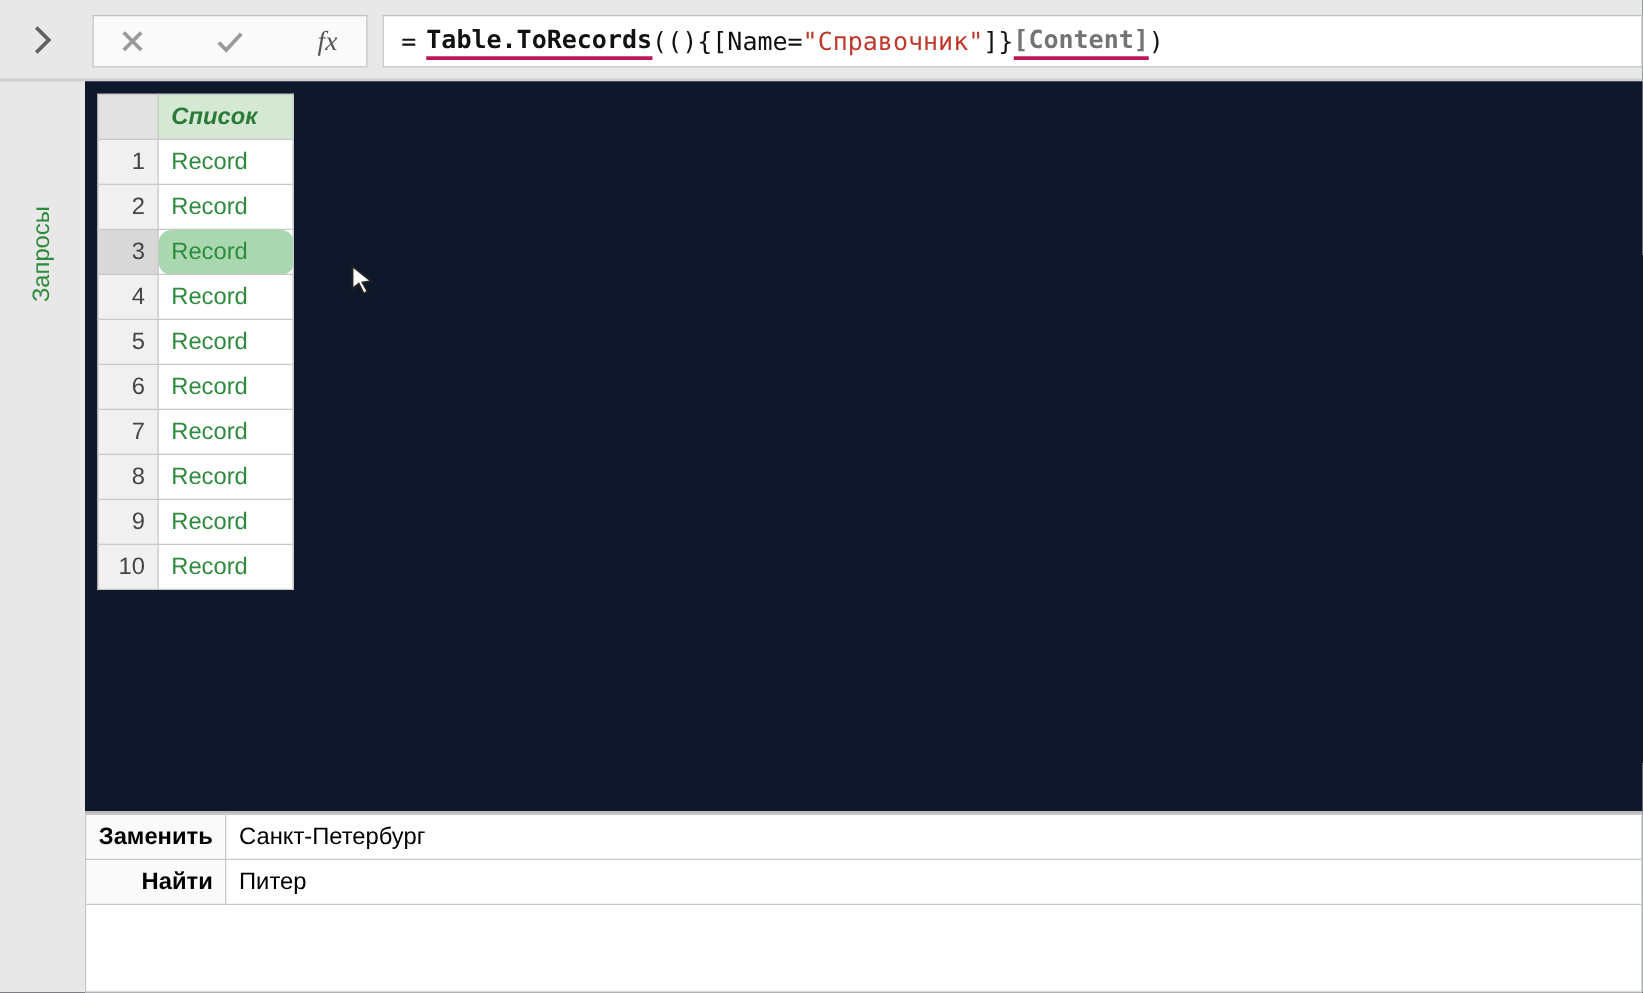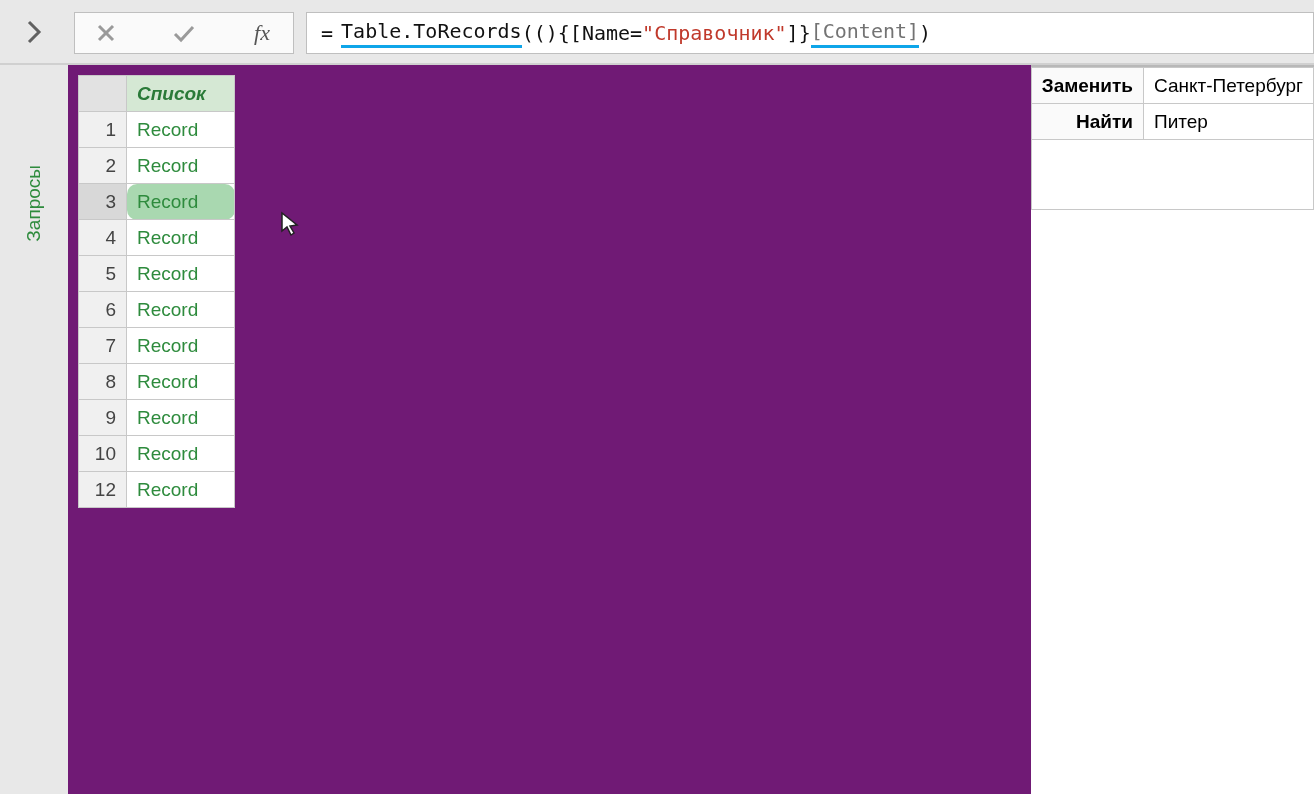--- a/index.html
+++ b/index.html
@@ -65,22 +65,23 @@
     font-family: Consolas, monospace;
     font-size: 20px;
     position: relative;
   }
   .formula-input .eq { color: #111; margin-right: 8px; }
   .formula-input .fn { color: #111; position: relative; }
   .formula-input .paren { color: #111; }
   .formula-input .str { color: #c0392b; }
   .formula-input .br { color: #737373; }
   .underline-red {
-    border-bottom: 3px solid #0ea5e9;
+    border-bottom: 3px solid #be185d;
     padding-bottom: 2px;
+    font-weight: bold;
   }
 
   .main-area {
     display: flex;
     height: calc(100% - 65px);
   }
   .side-tab {
     width: 68px;
     display: flex;
     align-items: flex-start;
@@ -90,23 +91,23 @@
   .side-tab span {
     writing-mode: vertical-rl;
     transform: rotate(180deg);
     color: #2e8b3d;
     font-size: 19px;
     font-weight: 500;
   }
   .content {
     flex: 1;
     position: relative;
-    background: #701a75;
-    display: flex;
-    flex-direction: row;
+    background: #0f172a;
+    display: flex;
+    flex-direction: column;
   }
   .grid-wrap {
     padding: 10px 0 0 10px;
     flex: 1;
   }
   table.list {
     border-collapse: collapse;
     background: #fff;
   }
   table.list th, table.list td {
@@ -264,24 +265,20 @@
               <td class="val">Record</td>
             </tr>
             <tr>
               <td class="rownum">9</td>
               <td class="val">Record</td>
             </tr>
             <tr>
               <td class="rownum">10</td>
               <td class="val">Record</td>
             </tr>
-            <tr>
-              <td class="rownum">12</td>
-              <td class="val">Record</td>
-            </tr>
           </tbody>
       </table>
       <svg class="cursor-arrow" width="22" height="26" viewBox="0 0 22 26">
         <polygon points="2,2 2,20 7,16 11,24 14,22 10,15 17,14" fill="#fff" stroke="#222" stroke-width="1.5"></polygon>
       </svg>
     </div>
     <div class="detail-pane">
       <table class="detail">
         <tbody id="detail-body">
             <tr>

